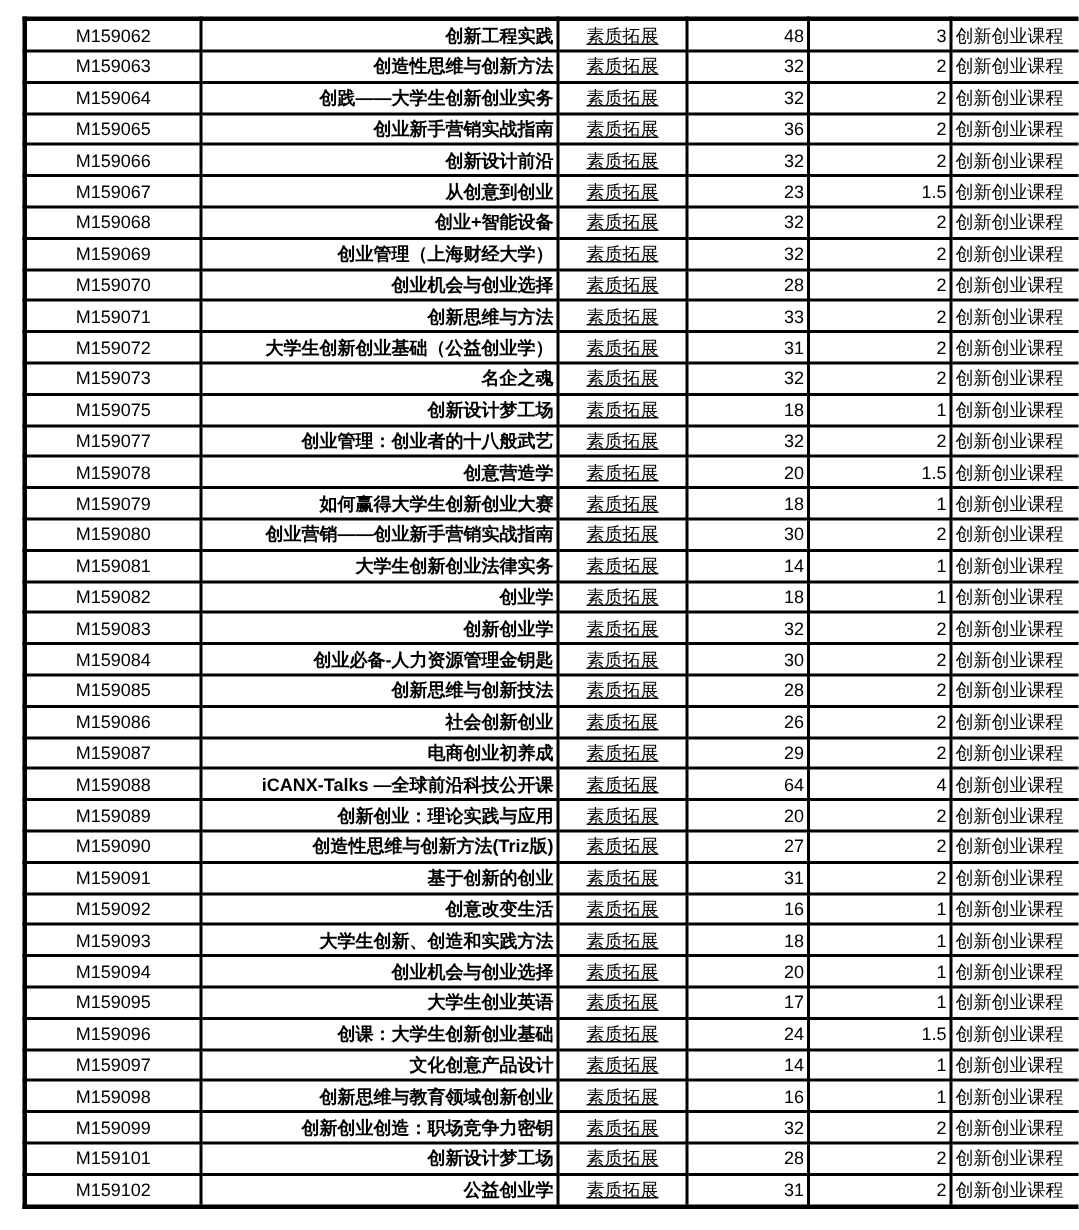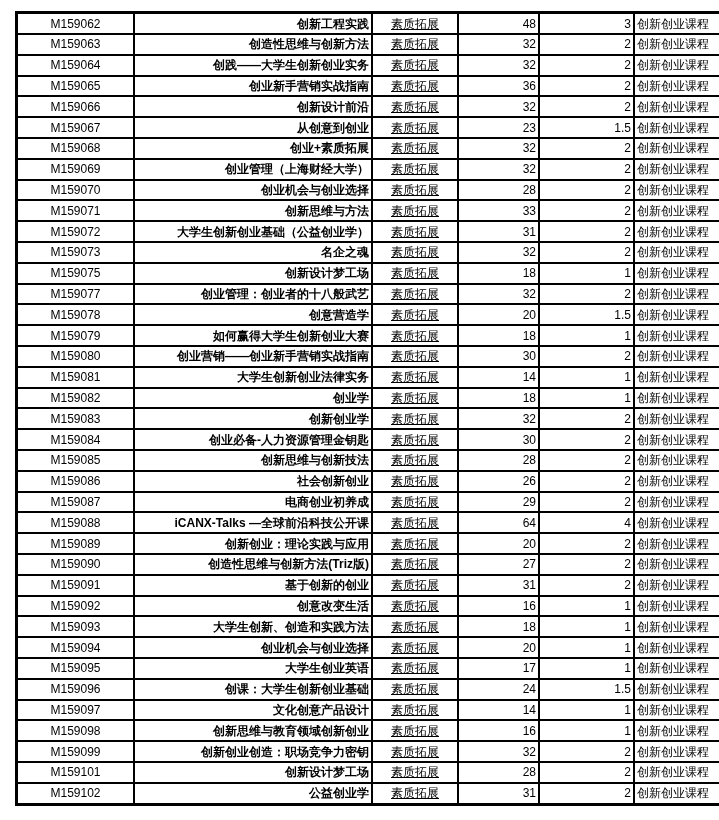--- a/index.html
+++ b/index.html
@@ -95,21 +95,21 @@
         <tr>
           <td class="col-code">M159067</td>
           <td class="col-name">从创意到创业</td>
           <td class="col-category">素质拓展</td>
           <td class="col-hours">23</td>
           <td class="col-credits">1.5</td>
           <td class="col-type">创新创业课程</td>
         </tr>
         <tr>
           <td class="col-code">M159068</td>
-          <td class="col-name">创业+素质拓展</td>
+          <td class="col-name">创业+智能设备</td>
           <td class="col-category">素质拓展</td>
           <td class="col-hours">32</td>
           <td class="col-credits">2</td>
           <td class="col-type">创新创业课程</td>
         </tr>
         <tr>
           <td class="col-code">M159069</td>
           <td class="col-name">创业管理（上海财经大学）</td>
           <td class="col-category">素质拓展</td>
           <td class="col-hours">32</td>

